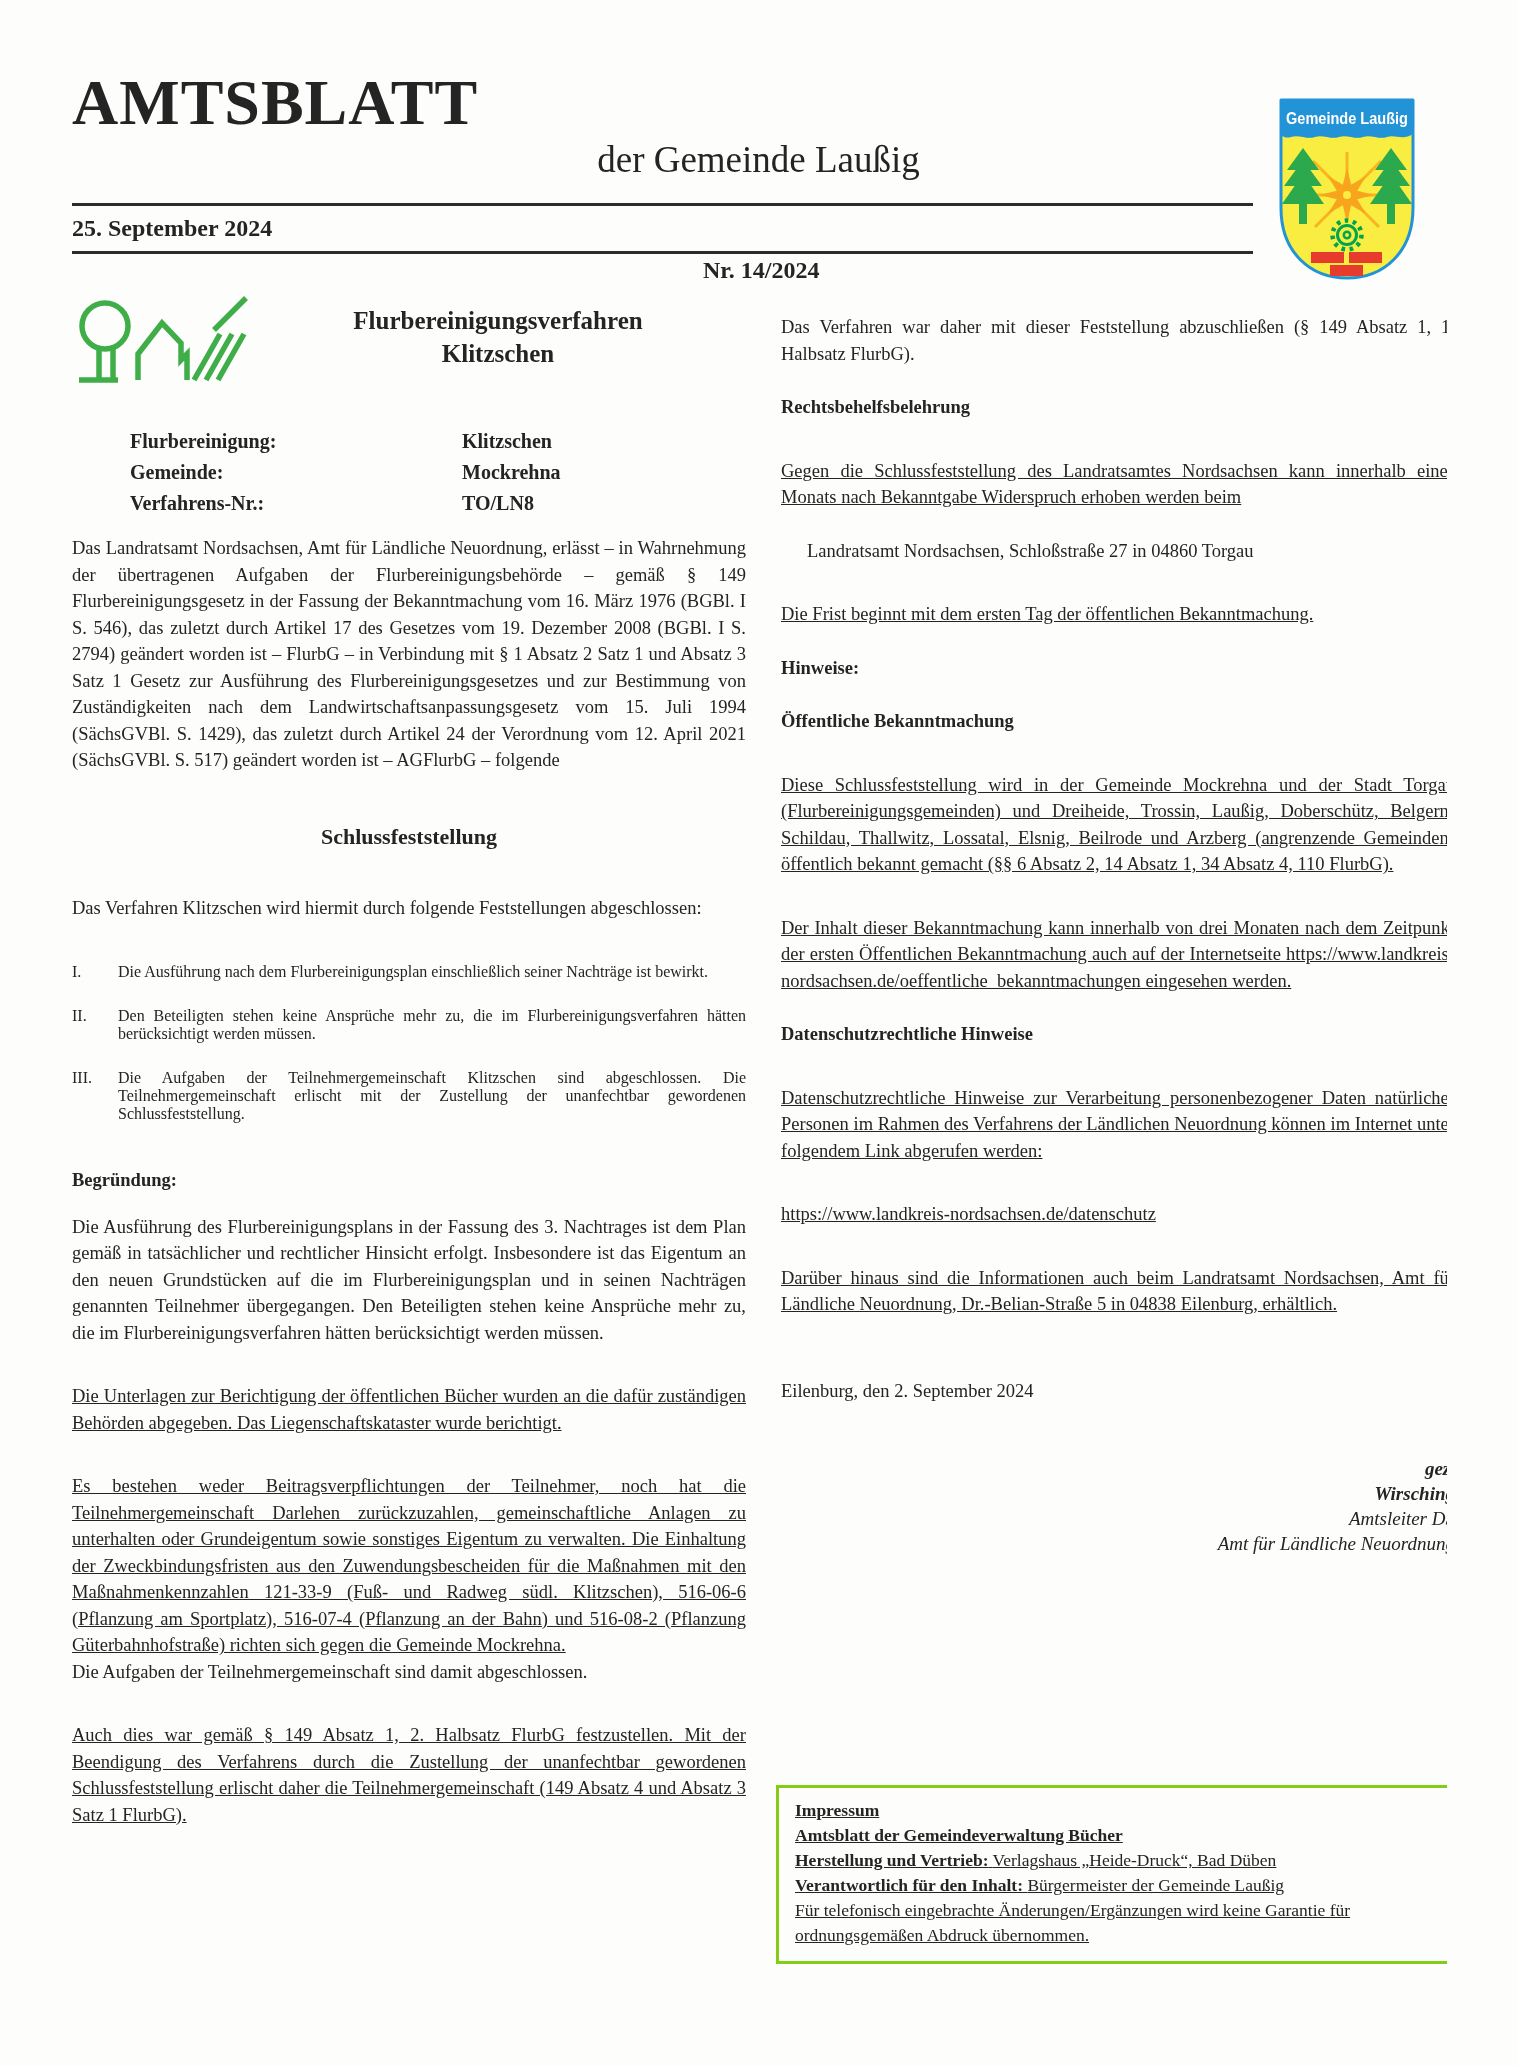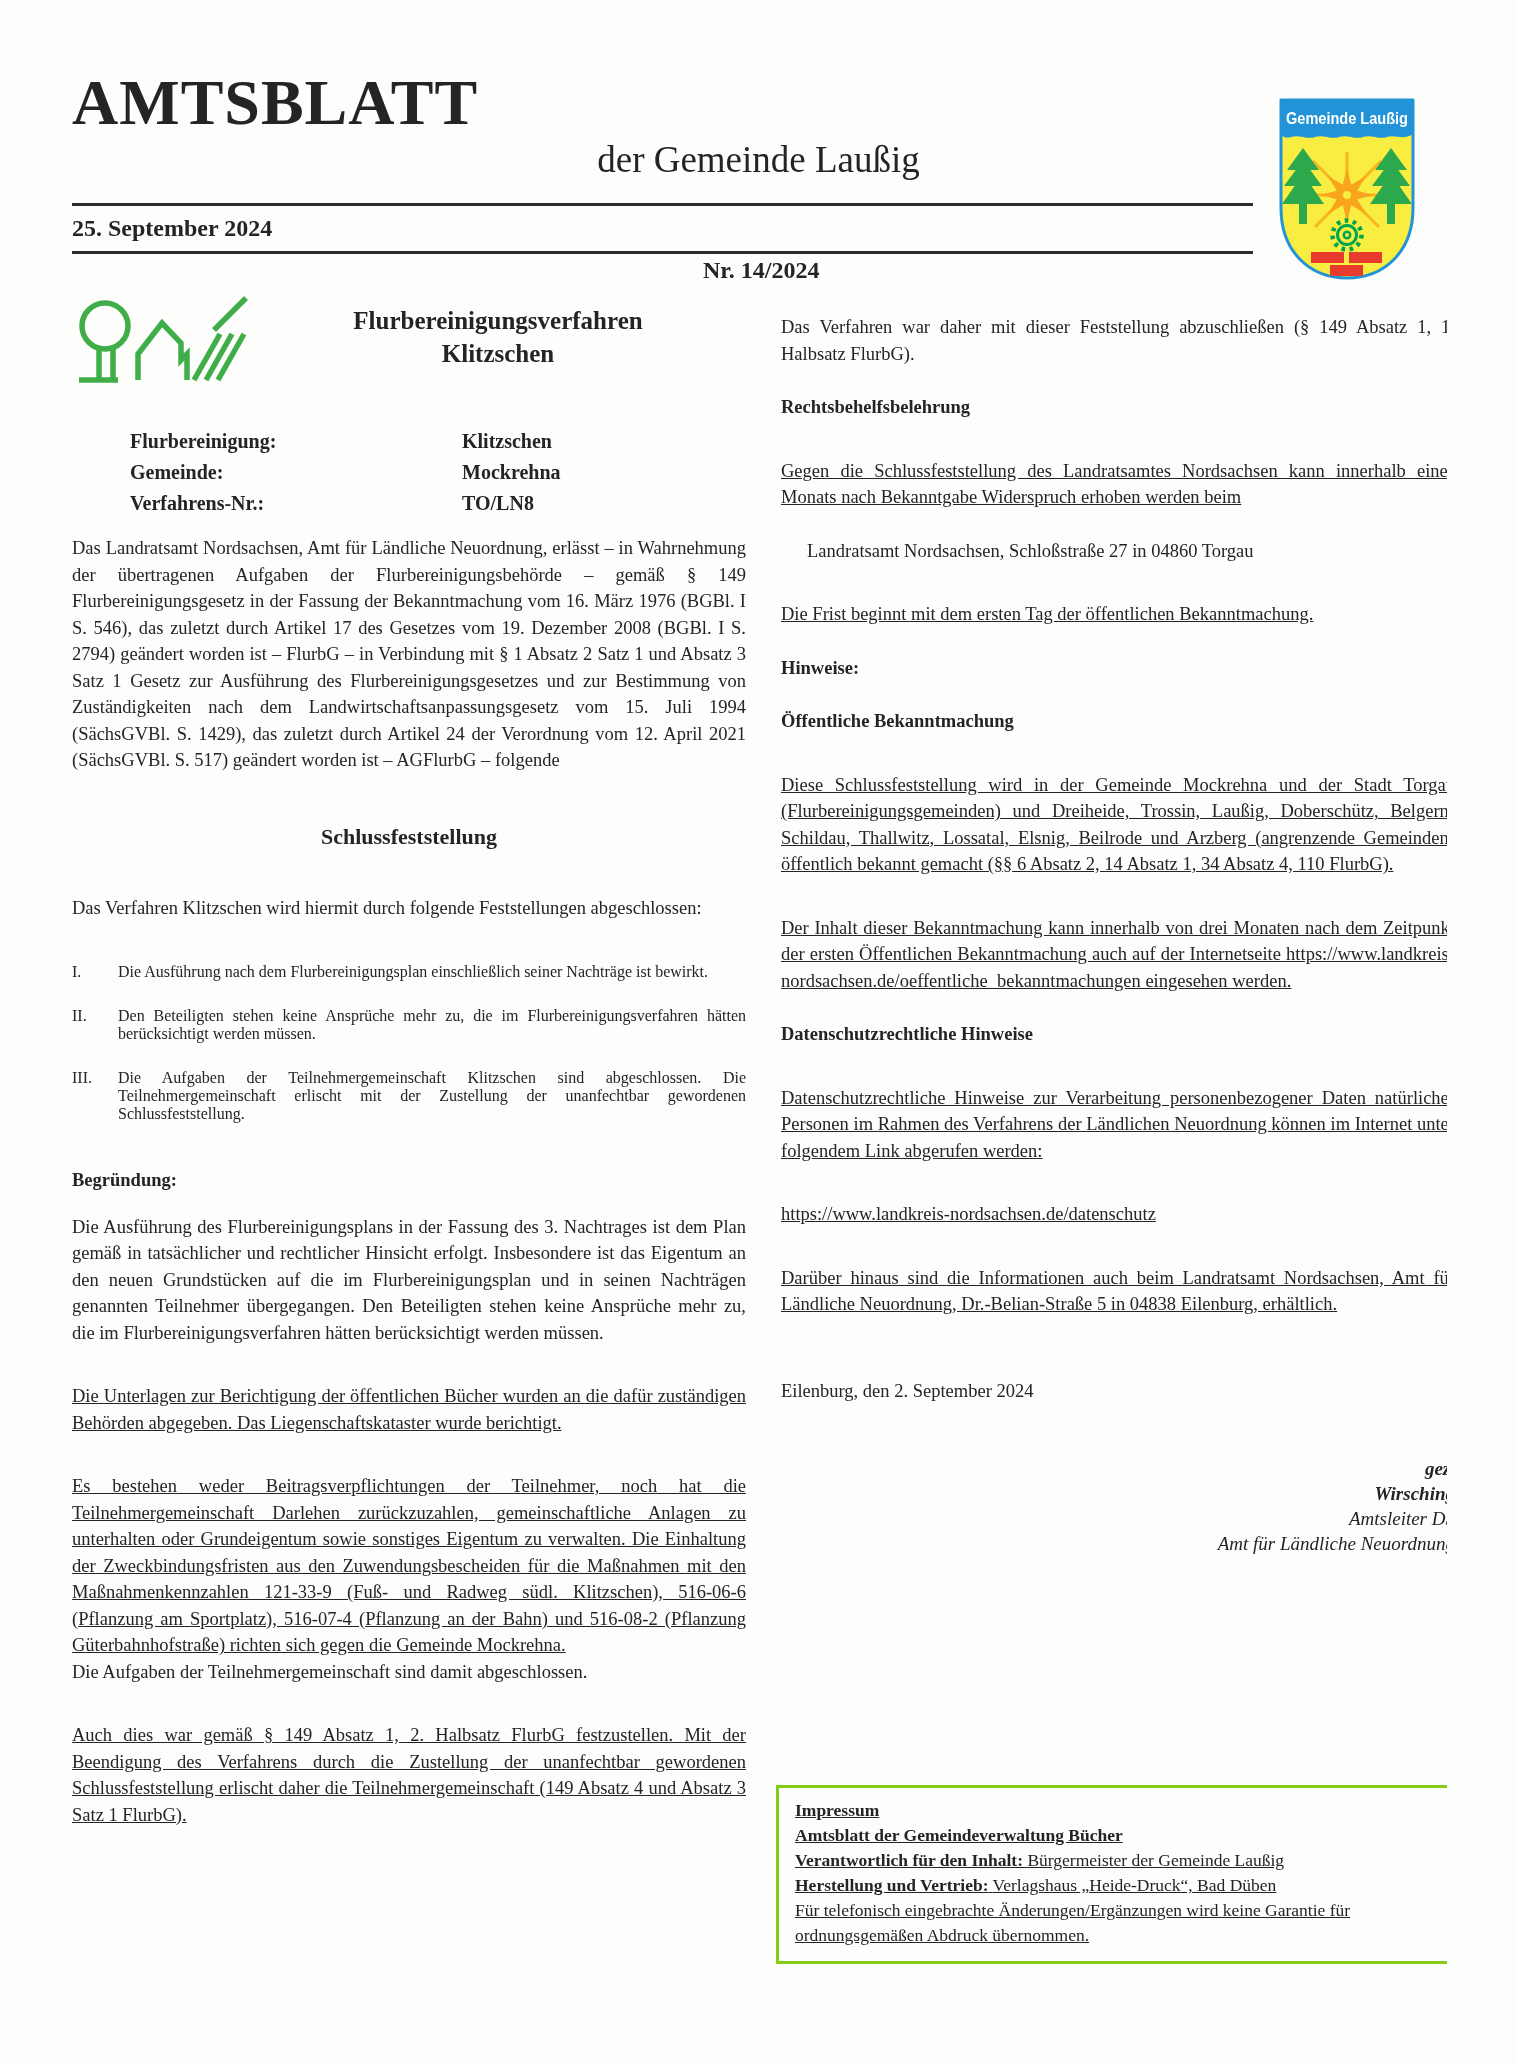--- a/index.html
+++ b/index.html
@@ -216,24 +216,24 @@
       <div class="sig-bold">gez.</div>
       <div class="sig-bold">Wirsching</div>
       <div>Amtsleiter DS</div>
       <div>Amt für Ländliche Neuordnung</div>
     </div>
 
     <div class="impressum">
       <div class="imp-line imp-b">Impressum</div>
       <div class="imp-line imp-b">Amtsblatt der Gemeindeverwaltung Bücher</div>
       <div class="imp-line">
+        <span class="imp-b">Herstellung und Vertrieb:</span>
+        <span>Verlagshaus „Heide-Druck“, Bad Düben</span>
+      </div>
+      <div class="imp-line">
         <span class="imp-b">Verantwortlich für den Inhalt:</span>
         <span>Bürgermeister der Gemeinde Laußig</span>
       </div>
-      <div class="imp-line">
-        <span class="imp-b">Herstellung und Vertrieb:</span>
-        <span>Verlagshaus „Heide-Druck“, Bad Düben</span>
-      </div>
       <div class="imp-line">Für telefonisch eingebrachte Änderungen/Ergänzungen wird keine Garantie für ordnungsgemäßen Abdruck übernommen.</div>
     </div>
 
   </section>
 </main>
 
 </body></html>

